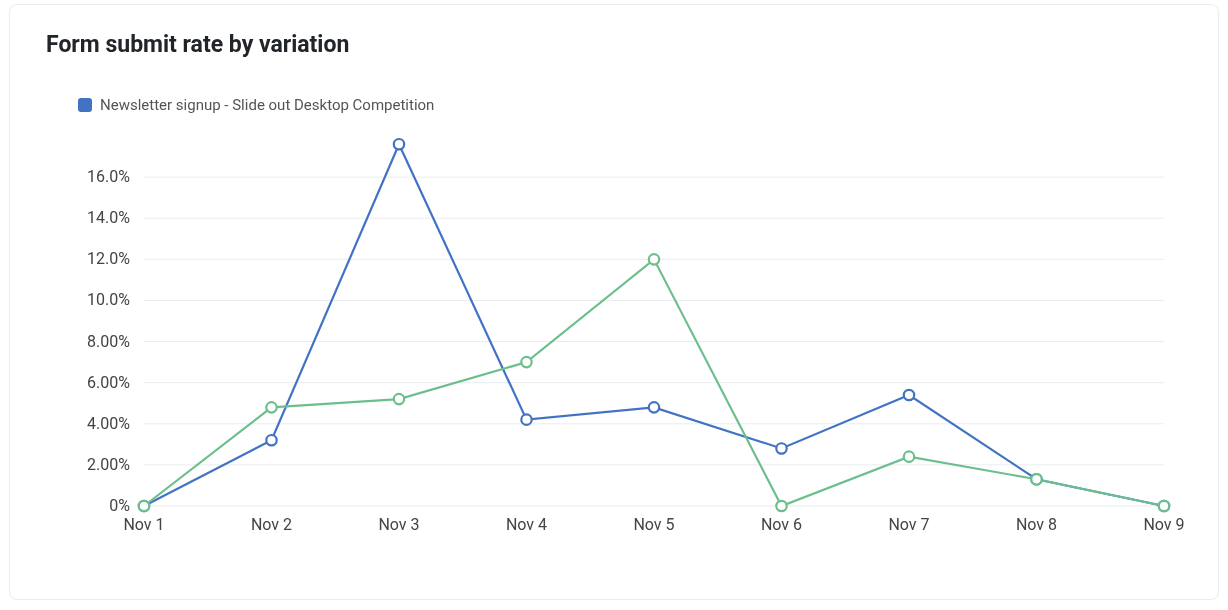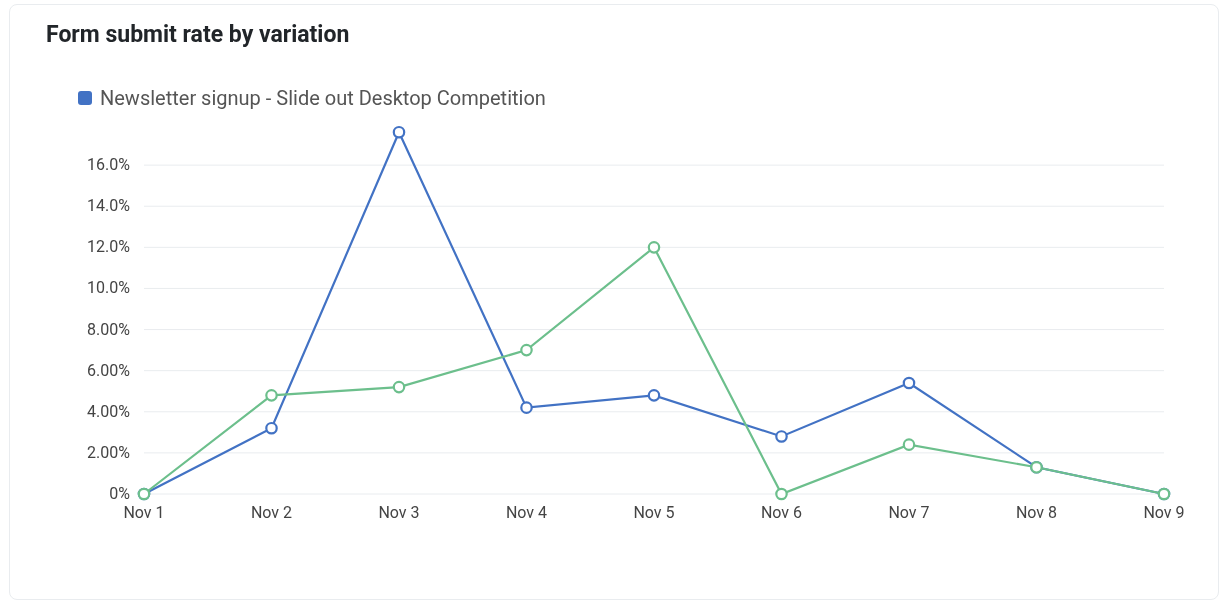--- a/index.html
+++ b/index.html
@@ -12,35 +12,35 @@
     color: #212529;
   }
   .card {
     box-sizing: border-box;
     width: 1210px;
     margin: 4px 9px;
     height: 596px;
     border: 1px solid #e9ecef;
     border-radius: 8px;
     background: #fff;
-    padding: 16px 24px 4px 24px;
+    padding: 26px 24px 4px 24px;
     position: relative;
   }
   .title {
     font-size: 23px;
     font-weight: 700;
     color: #212529;
     margin: 0 0 38px 12px;
   }
   .legend {
     display: flex;
     gap: 34px;
     margin-left: 44px;
-    margin-bottom: 4px;
-    font-size: 20px;
+    margin-bottom: 12px;
+    font-size: 15px;
     color: #555;
   }
   .legend-item {
     display: flex;
     align-items: center;
     gap: 8px;
     cursor: pointer;
   }
   .swatch {
     width: 14px;

